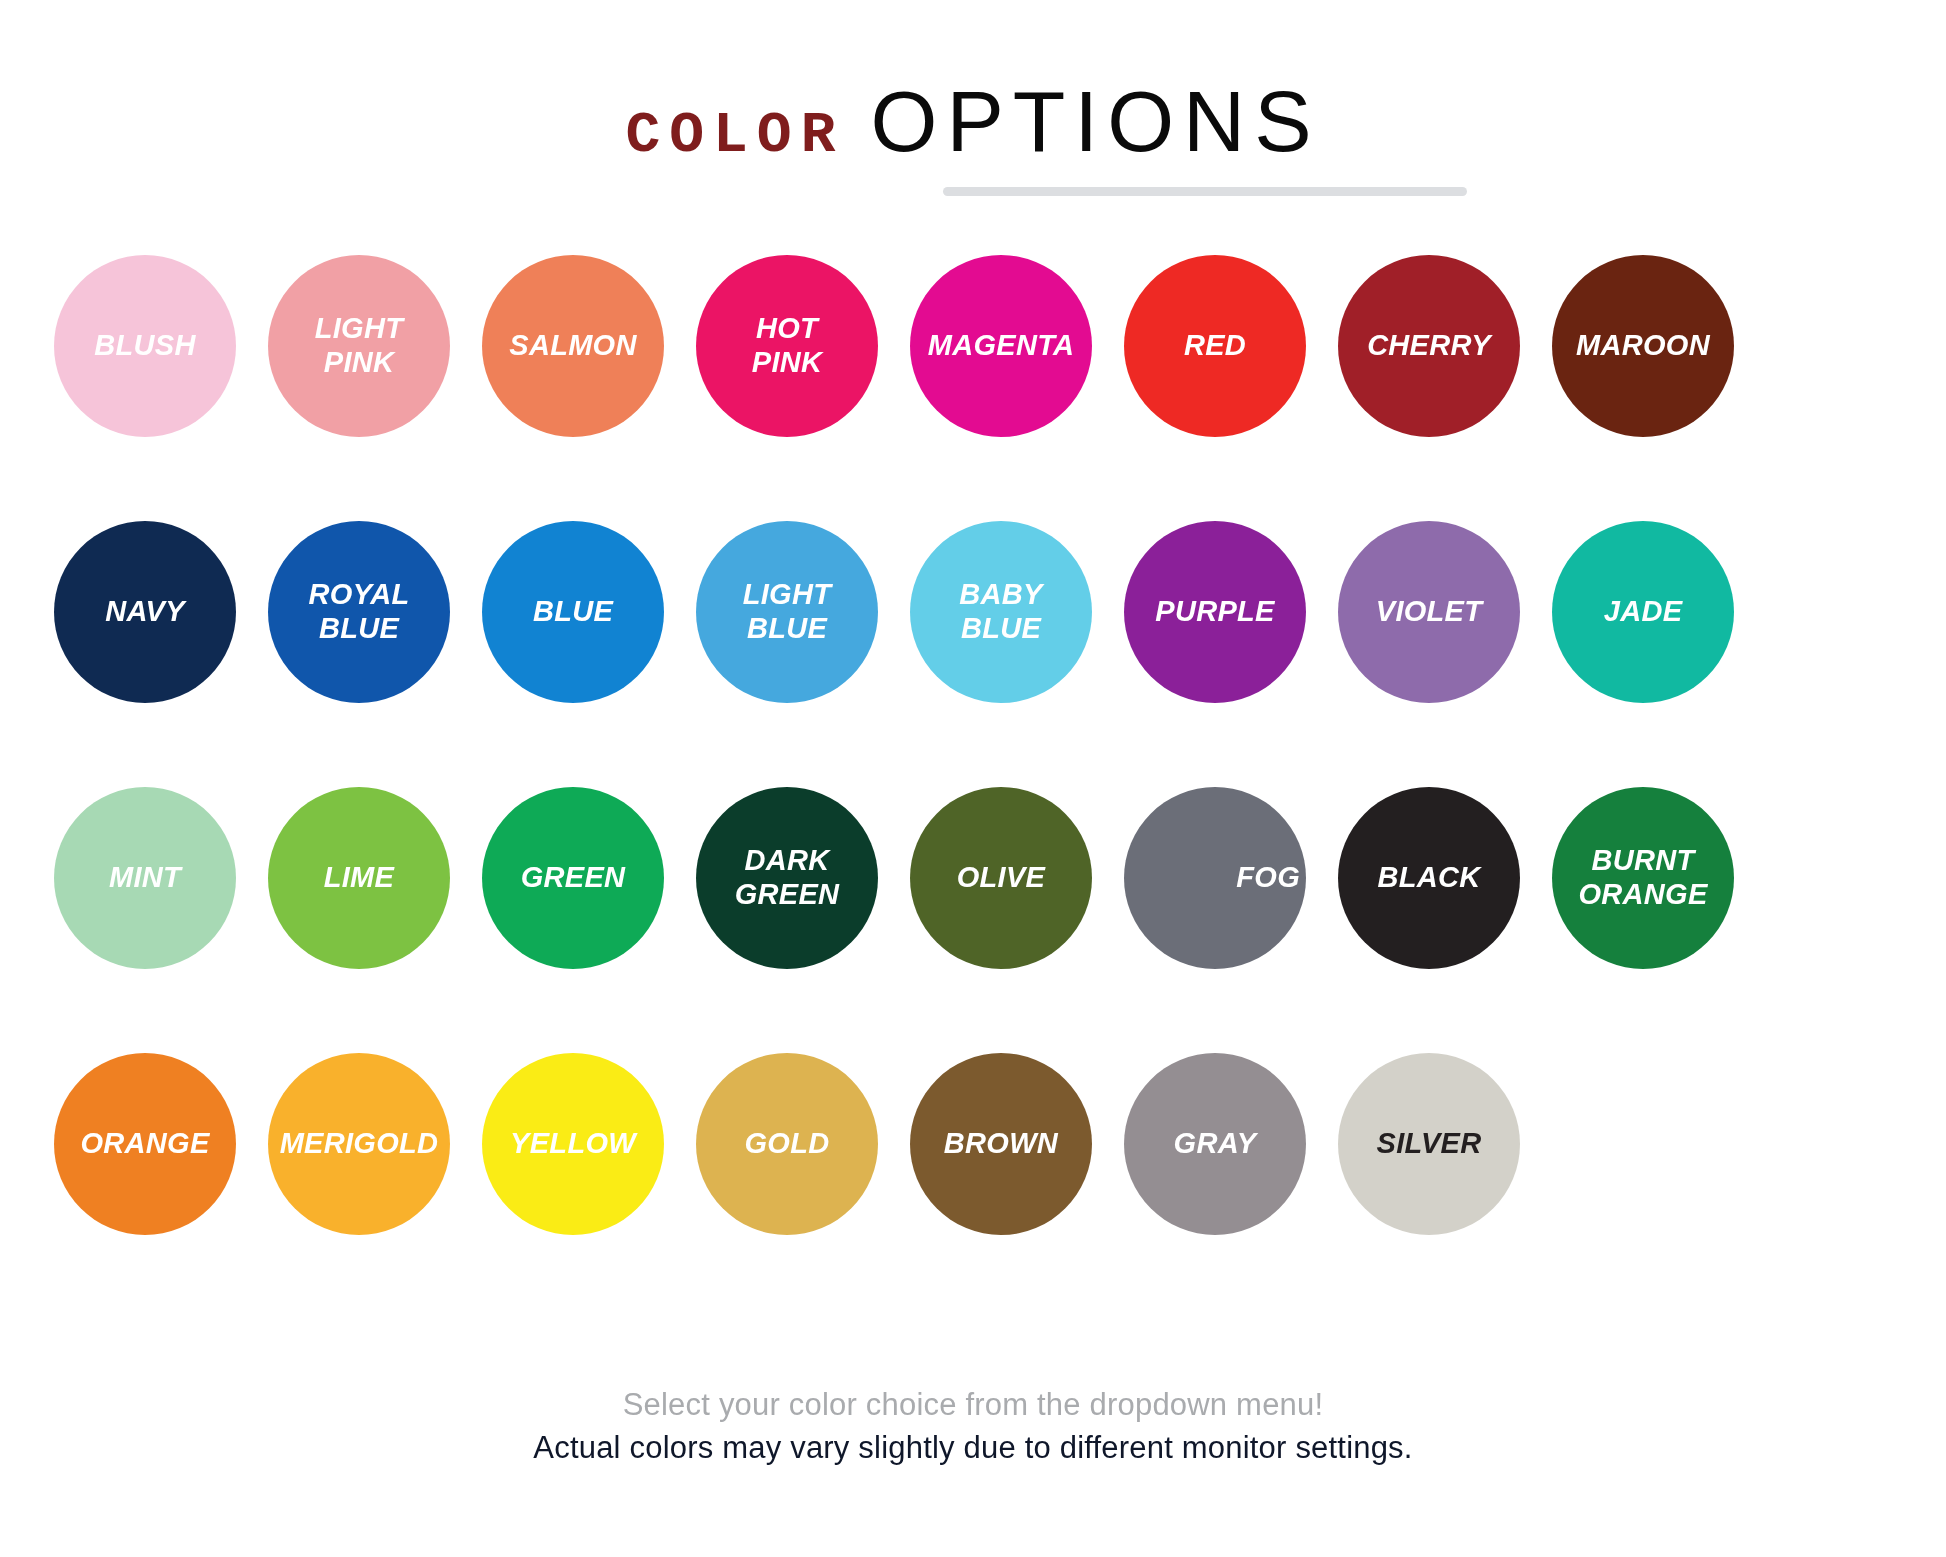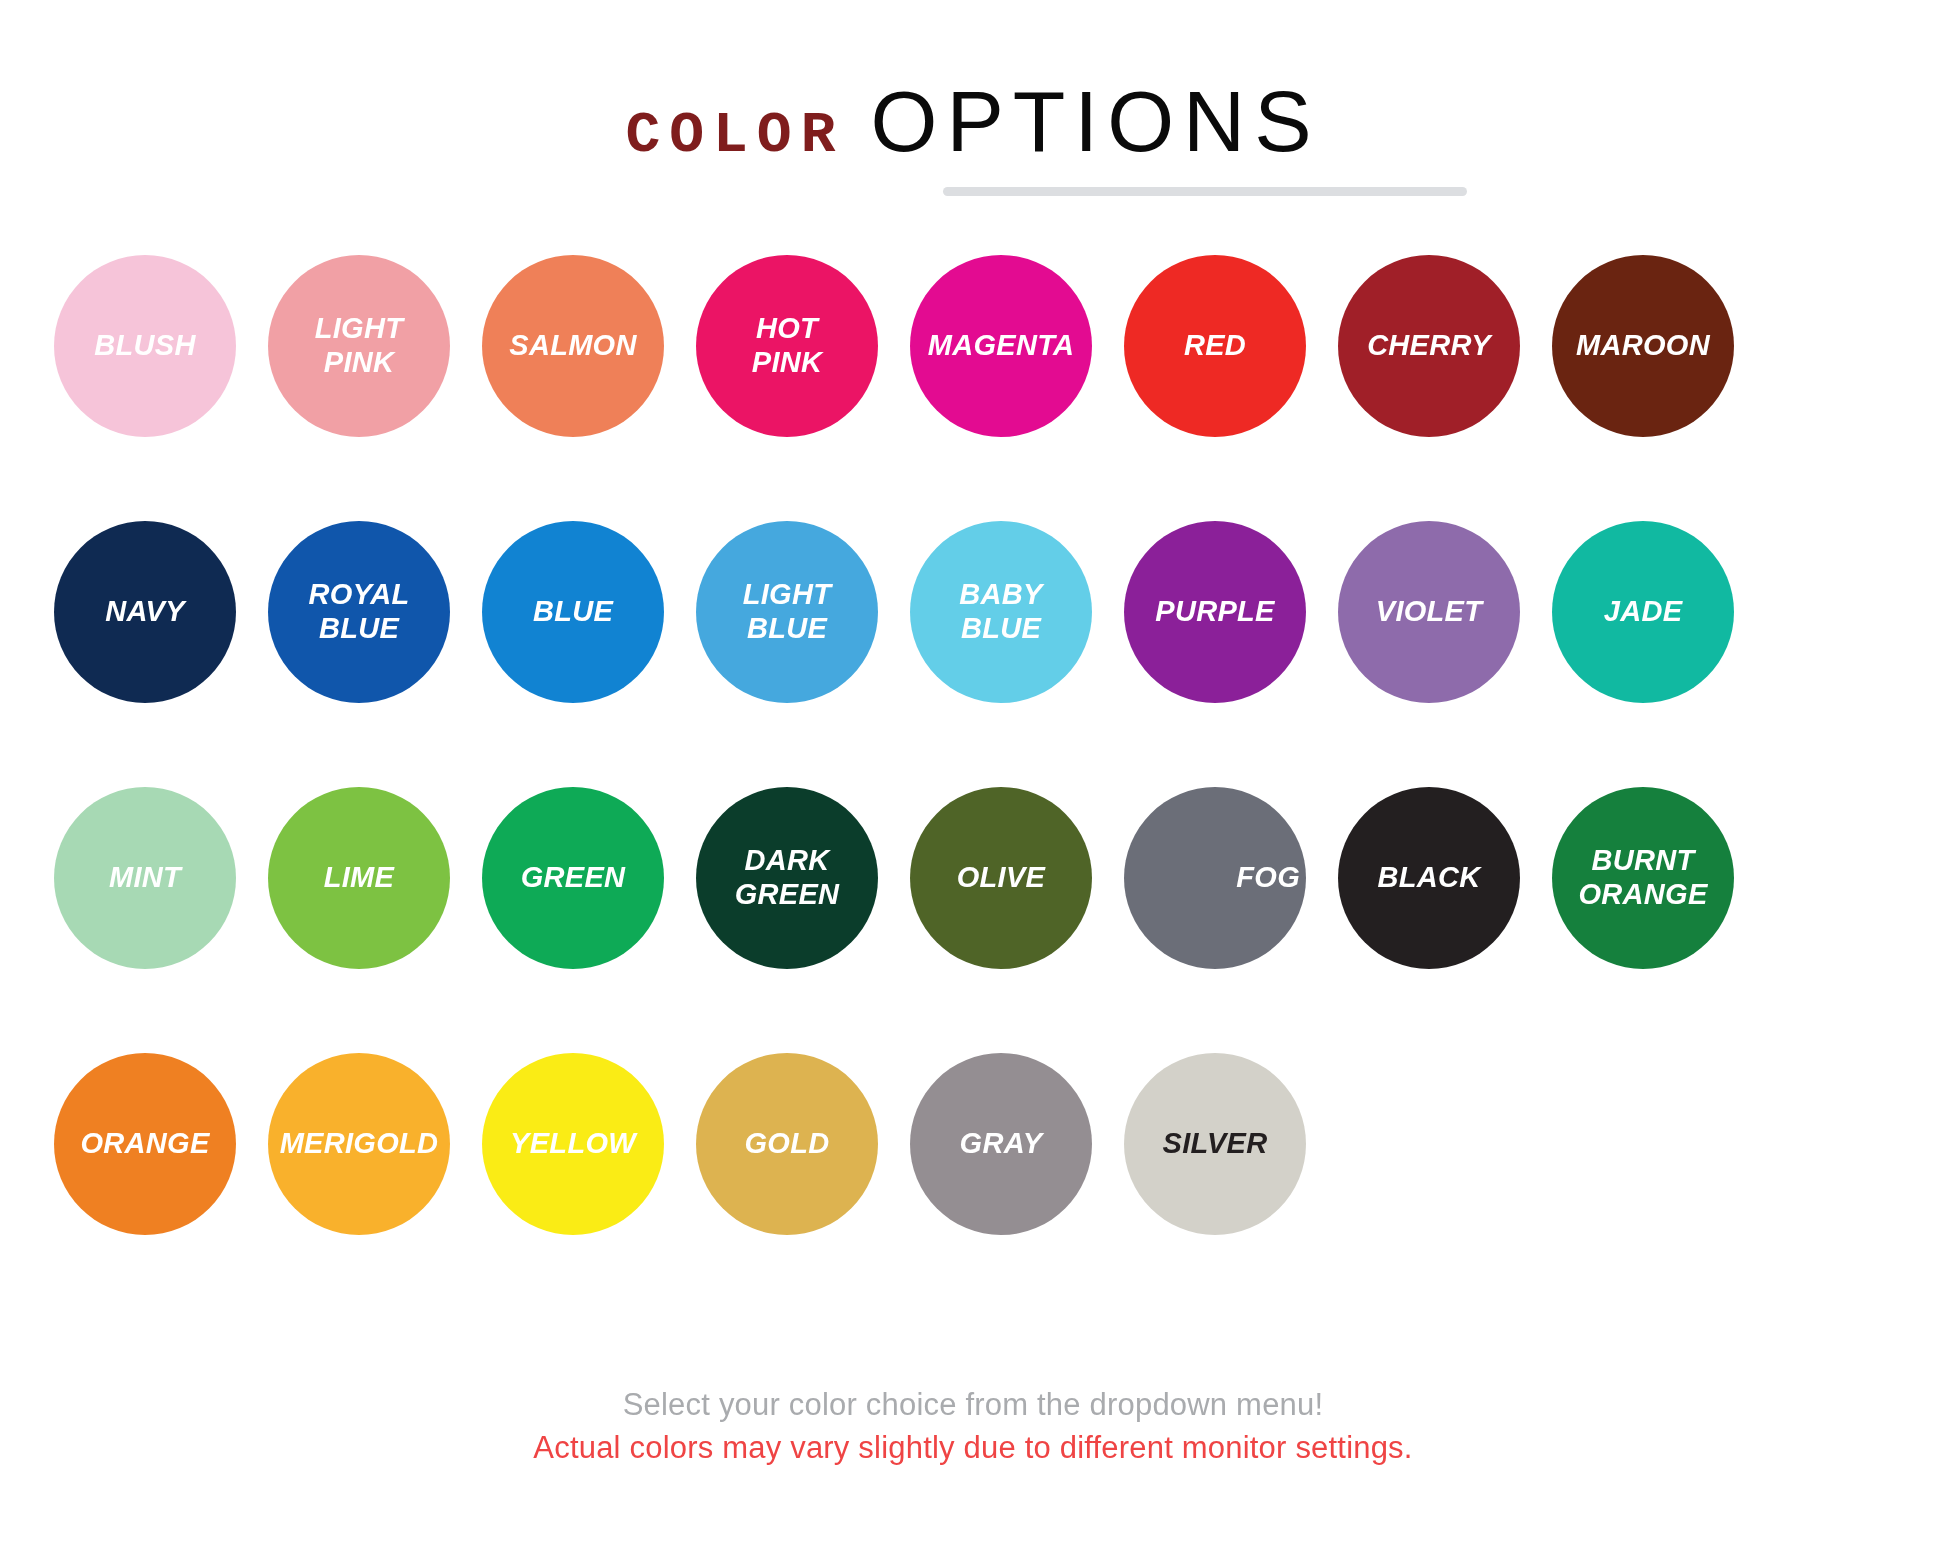--- a/index.html
+++ b/index.html
@@ -211,24 +211,27 @@
     </div>
     <div class="swatch" style="background: rgb(249, 177, 44);">
       <span class="swatch-label">MERIGOLD</span>
     </div>
     <div class="swatch" style="background: rgb(250, 236, 21);">
       <span class="swatch-label">YELLOW</span>
     </div>
     <div class="swatch" style="background: rgb(221, 179, 80);">
       <span class="swatch-label">GOLD</span>
     </div>
+    <div class="swatch" style="background: rgb(124, 90, 46);">
+      <span class="swatch-label">BROWN</span>
+    </div>
     <div class="swatch" style="background: rgb(148, 142, 146);">
       <span class="swatch-label">GRAY</span>
     </div>
     <div class="swatch" style="background: rgb(211, 209, 201);">
       <span class="swatch-label dark">SILVER</span>
     </div>
   </div>
 
 <div class="footer">
   <span class="footer-line" style="color: rgb(169, 171, 174);">Select your color choice from the dropdown menu!</span>
-  <span class="footer-line" style="color: #ef4444;">Actual colors may vary slightly due to different monitor settings.</span>
+  <span class="footer-line" style="color: #0f172a;">Actual colors may vary slightly due to different monitor settings.</span>
 </div>
 
 </body></html>

